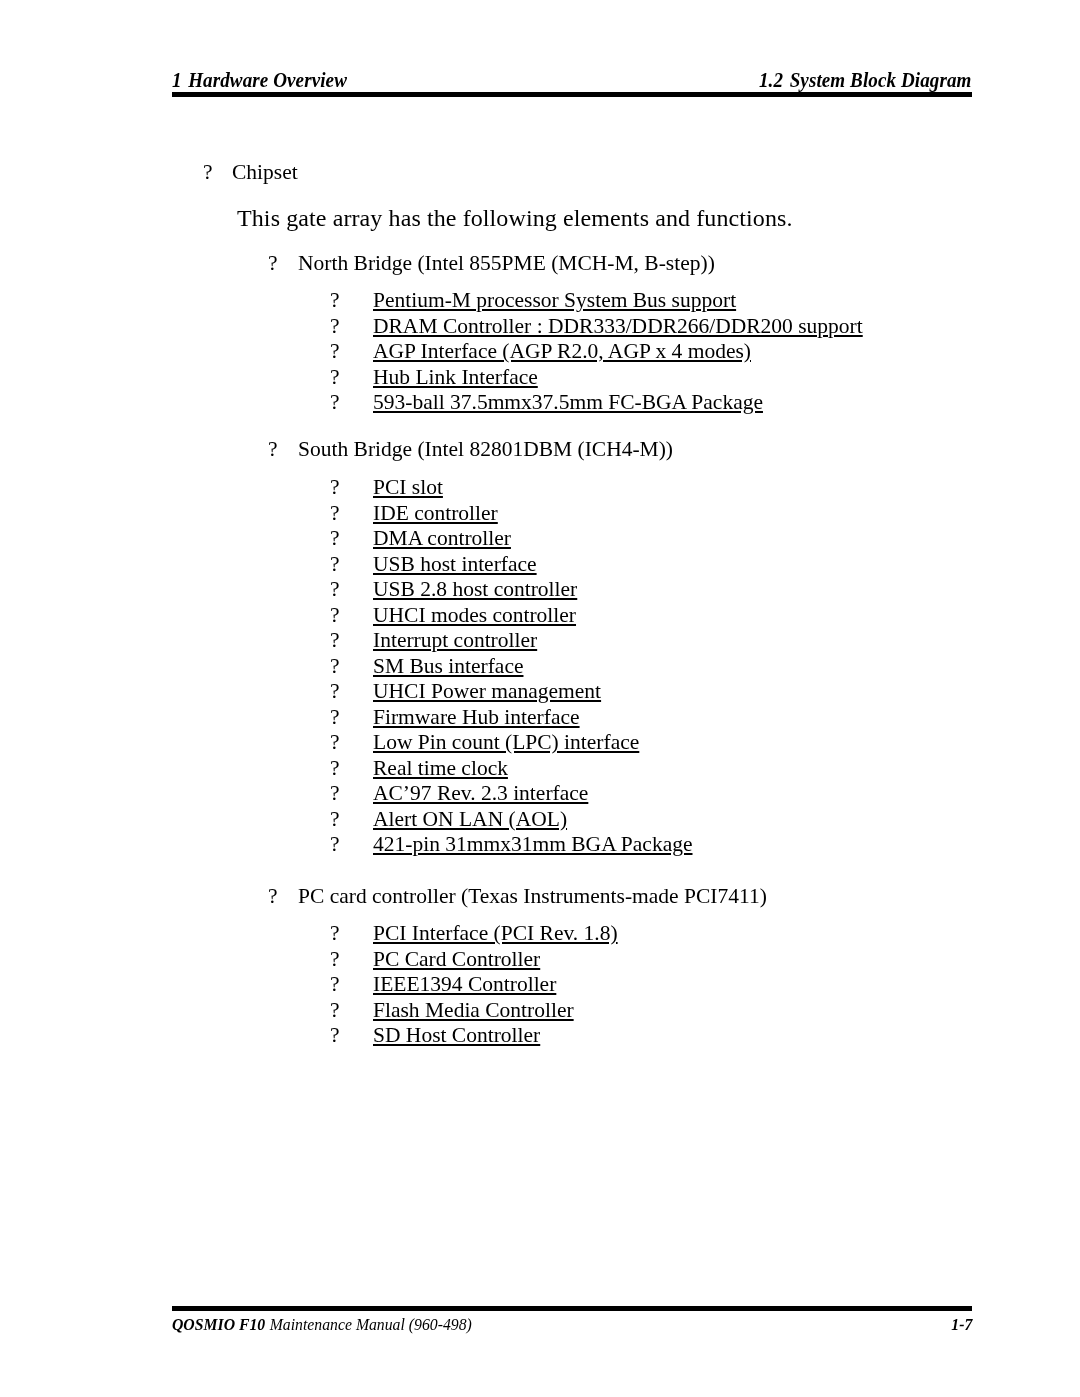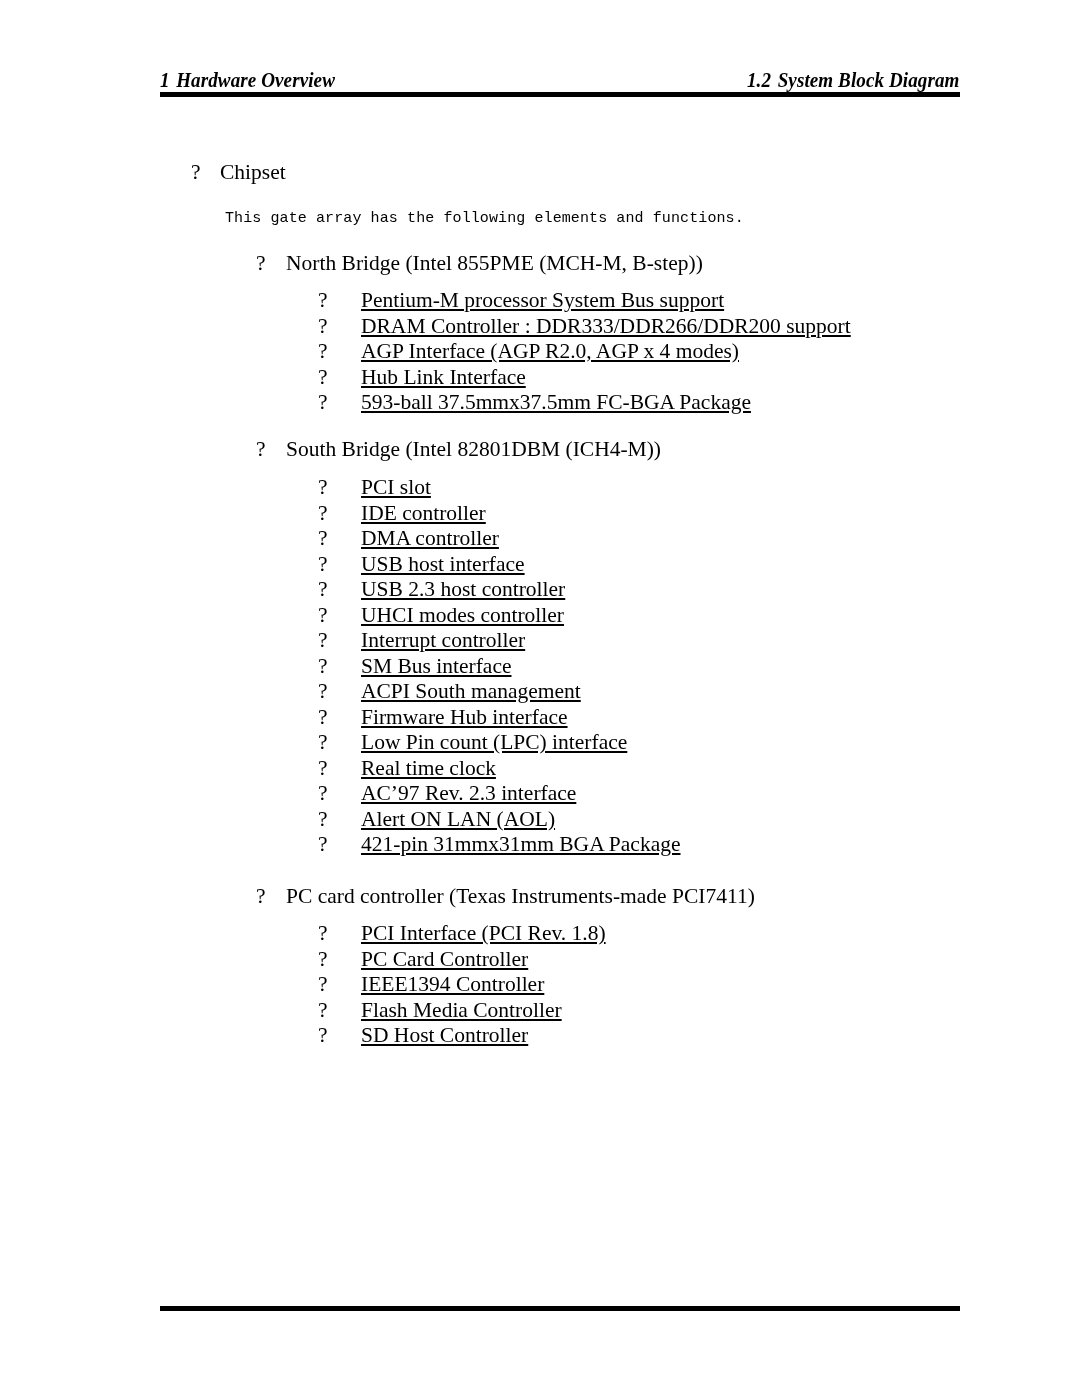--- a/index.html
+++ b/index.html
@@ -12,20 +12,21 @@
     height: 1397px;
     position: relative;
     font-family: "Liberation Serif", "DejaVu Serif", serif;
     color: #000000;
     overflow: hidden;
   }
 
   .page {
     position: absolute;
     inset: 0;
+    margin-left: 12px;
   }
 
   
   .runhead {
     position: absolute;
     left: 160px;
     top: 58px;
     width: 800px;
     height: 34px;
     display: flex;
@@ -80,24 +81,23 @@
   .content {
     position: absolute;
     left: 0;
     top: 0;
     width: 1080px;
   }
 
   .line {
     position: absolute;
     white-space: nowrap;
-    font-size: 15px;
+    font-size: 24px;
     line-height: 25.5px;
     letter-spacing: 0.1px;
-    font-family: Liberation Mono, monospace;
   }
 
   .bullet {
     position: absolute;
     white-space: nowrap;
     font-size: 21.5px;
     line-height: 25.5px;
   }
 
   
@@ -130,34 +130,38 @@
       <div class="bullet lvl3" style="top: 288px;"><span>?</span><span class="btxt">Pentium-M processor System Bus support</span></div>
       <div class="bullet lvl3" style="top: 313.5px;"><span>?</span><span class="btxt">DRAM Controller : DDR333/DDR266/DDR200 support</span></div>
       <div class="bullet lvl3" style="top: 339px;"><span>?</span><span class="btxt">AGP Interface (AGP R2.0, AGP x 4 modes)</span></div>
       <div class="bullet lvl3" style="top: 364.5px;"><span>?</span><span class="btxt">Hub Link Interface</span></div>
       <div class="bullet lvl3" style="top: 390px;"><span>?</span><span class="btxt">593-ball 37.5mmx37.5mm FC-BGA Package</span></div>
       <div class="bullet lvl2" style="top: 437px;"><span>?</span><span class="btxt">South Bridge (Intel 82801DBM (ICH4-M))</span></div>
       <div class="bullet lvl3" style="top: 475px;"><span>?</span><span class="btxt">PCI slot</span></div>
       <div class="bullet lvl3" style="top: 500.5px;"><span>?</span><span class="btxt">IDE controller</span></div>
       <div class="bullet lvl3" style="top: 526px;"><span>?</span><span class="btxt">DMA controller</span></div>
       <div class="bullet lvl3" style="top: 551.5px;"><span>?</span><span class="btxt">USB host interface</span></div>
-      <div class="bullet lvl3" style="top: 577px;"><span>?</span><span class="btxt">USB 2.3 host controller</span></div>
+      <div class="bullet lvl3" style="top: 577px;"><span>?</span><span class="btxt">USB 2.8 host controller</span></div>
       <div class="bullet lvl3" style="top: 602.5px;"><span>?</span><span class="btxt">UHCI modes controller</span></div>
       <div class="bullet lvl3" style="top: 628px;"><span>?</span><span class="btxt">Interrupt controller</span></div>
       <div class="bullet lvl3" style="top: 653.5px;"><span>?</span><span class="btxt">SM Bus interface</span></div>
-      <div class="bullet lvl3" style="top: 679px;"><span>?</span><span class="btxt">ACPI South management</span></div>
+      <div class="bullet lvl3" style="top: 679px;"><span>?</span><span class="btxt">UHCI Power management</span></div>
       <div class="bullet lvl3" style="top: 704.5px;"><span>?</span><span class="btxt">Firmware Hub interface</span></div>
       <div class="bullet lvl3" style="top: 730px;"><span>?</span><span class="btxt">Low Pin count (LPC) interface</span></div>
       <div class="bullet lvl3" style="top: 755.5px;"><span>?</span><span class="btxt">Real time clock</span></div>
       <div class="bullet lvl3" style="top: 781px;"><span>?</span><span class="btxt">AC’97 Rev. 2.3 interface</span></div>
       <div class="bullet lvl3" style="top: 806.5px;"><span>?</span><span class="btxt">Alert ON LAN (AOL)</span></div>
       <div class="bullet lvl3" style="top: 832px;"><span>?</span><span class="btxt">421-pin 31mmx31mm BGA Package</span></div>
       <div class="bullet lvl2" style="top: 884px;"><span>?</span><span class="btxt">PC card controller (Texas Instruments-made PCI7411)</span></div>
       <div class="bullet lvl3" style="top: 921px;"><span>?</span><span class="btxt">PCI Interface (PCI Rev. 1.8)</span></div>
       <div class="bullet lvl3" style="top: 946.5px;"><span>?</span><span class="btxt">PC Card Controller</span></div>
       <div class="bullet lvl3" style="top: 972px;"><span>?</span><span class="btxt">IEEE1394 Controller</span></div>
       <div class="bullet lvl3" style="top: 997.5px;"><span>?</span><span class="btxt">Flash Media Controller</span></div>
       <div class="bullet lvl3" style="top: 1023px;"><span>?</span><span class="btxt">SD Host Controller</span></div>
     </div>
 
   <div class="rule-bot"></div>
+  <div class="runfoot">
+    <span class="fleft"><span class="prod">QOSMIO F10</span><span>Maintenance Manual (960-498)</span></span>
+    <span class="fright">1-7</span>
+  </div>
 
 </div>
 
 </body></html>

